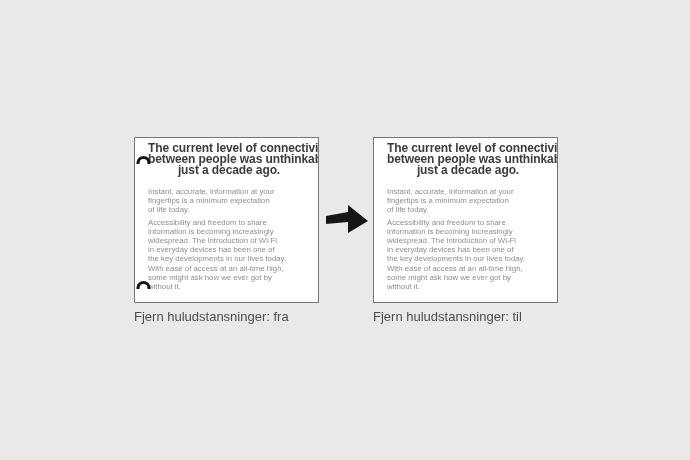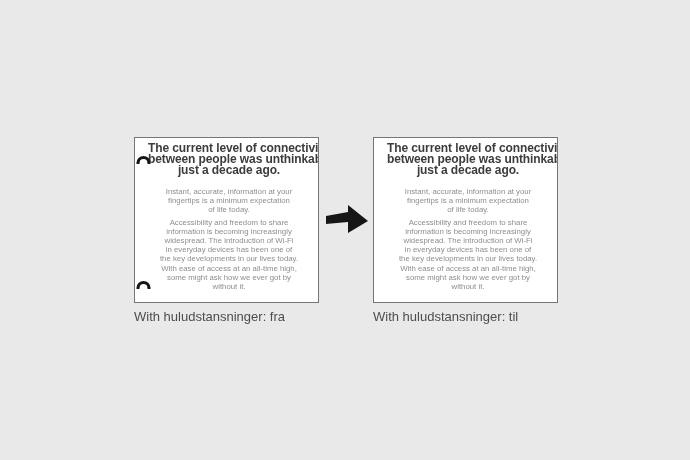--- a/index.html
+++ b/index.html
@@ -39,21 +39,20 @@
     letter-spacing: -0.1px;
     color: var(--heading_text);
     white-space: pre;
     text-align: center;
   }
   .doc-para {
     font-size: 7.8px;
     line-height: 9.2px;
     color: var(--body_text);
     white-space: pre;
-    text-align: center;
   }
   .doc-para.p1 { margin-top: 11px; }
   .doc-para.p2 { margin-top: 3px; }
 
   .punch {
     position: absolute;
     left: 1px;
     width: 15px; height: 9px;
     color: var(--mark);
   }
@@ -100,21 +99,21 @@
 of life today.</div>
       <div class="doc-para p2">Accessibility and freedom to share
 information is becoming increasingly
 widespread. The introduction of Wi-Fi
 in everyday devices has been one of
 the key developments in our lives today.
 With ease of access at an all-time high,
 some might ask how we ever got by
 without it.</div>
     </div>
-    <div class="caption">With huludstansninger: fra</div>
+    <div class="caption">Fjern huludstansninger: fra</div>
   </div>
 
   <span class="arrow">
     <svg width="42" height="28" viewBox="0 0 42 28">
       <polygon points="0,11 22,7 22,0 42,16 22,28 22,17 0,19" fill="currentColor"></polygon>
     </svg>
   </span>
 
   <div class="panel panel-after">
     <div class="card">
@@ -126,16 +125,16 @@
 of life today.</div>
       <div class="doc-para p2">Accessibility and freedom to share
 information is becoming increasingly
 widespread. The introduction of Wi-Fi
 in everyday devices has been one of
 the key developments in our lives today.
 With ease of access at an all-time high,
 some might ask how we ever got by
 without it.</div>
     </div>
-    <div class="caption">With huludstansninger: til</div>
+    <div class="caption">Fjern huludstansninger: til</div>
   </div>
 
 </div>
 
 </body></html>

